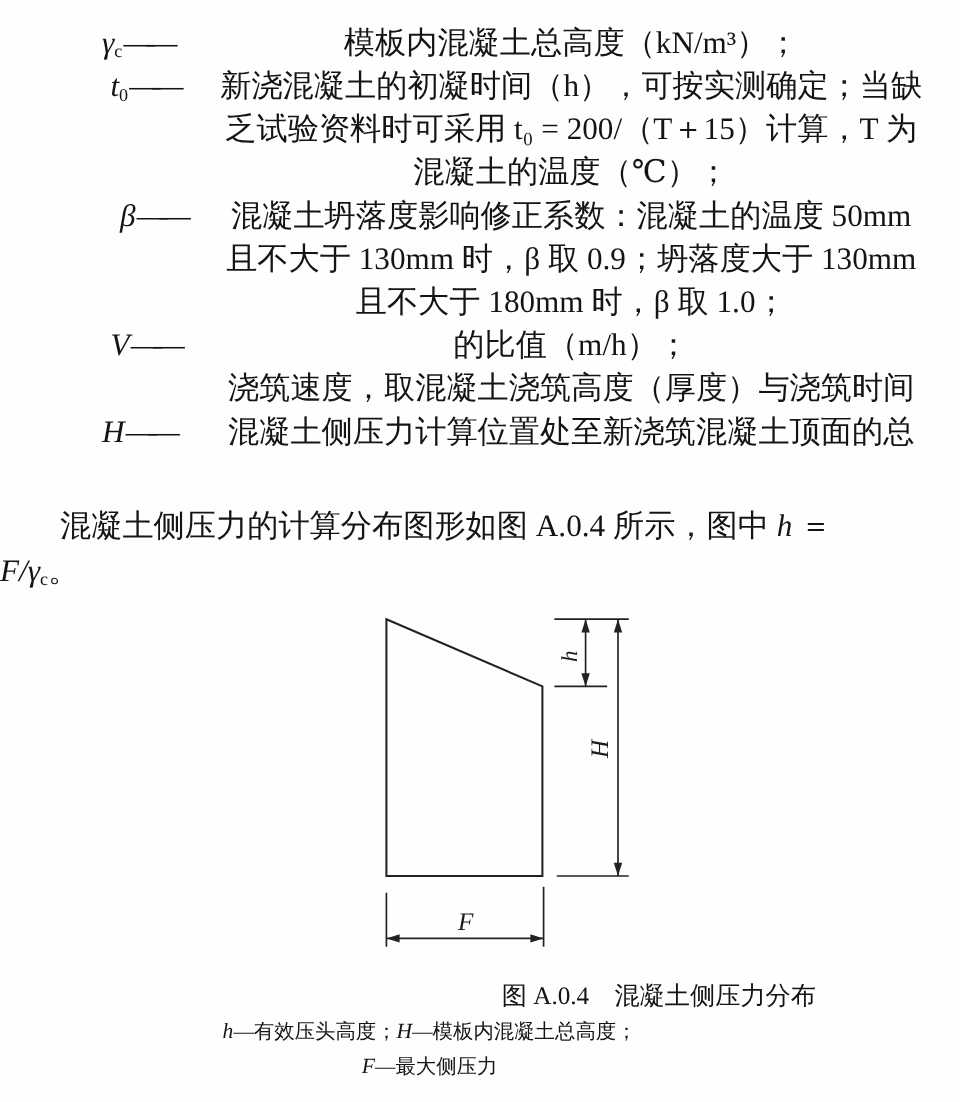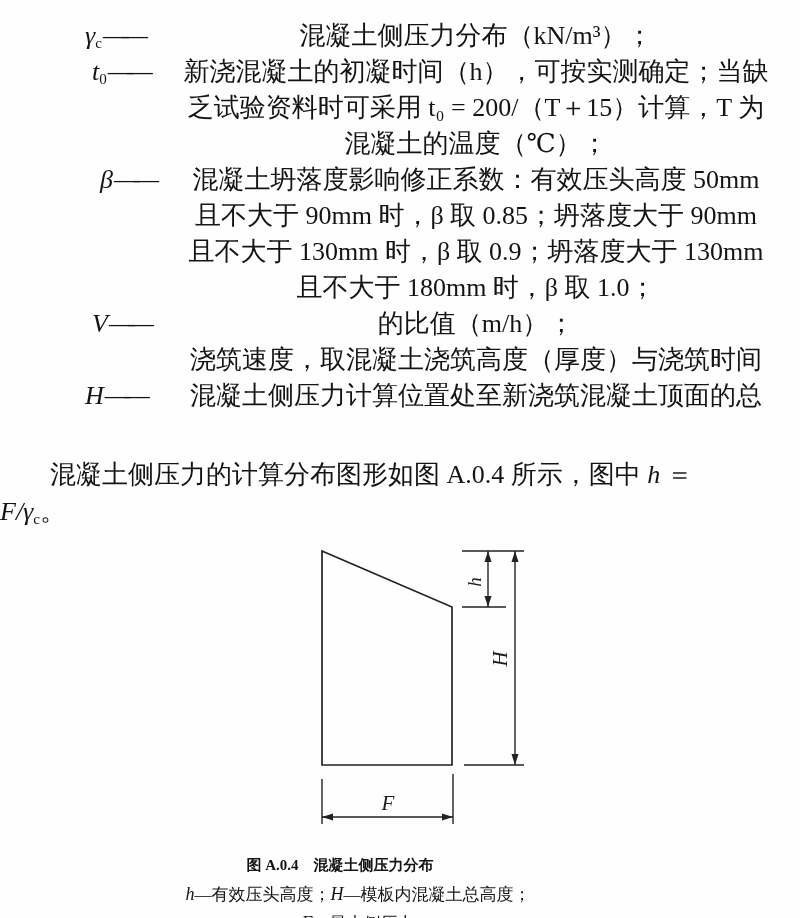--- a/index.html
+++ b/index.html
@@ -26,47 +26,46 @@
   .para{margin:0;font-size:26px;line-height:37px;}
   .para-line{display:block;white-space:nowrap;}
   .para-line.indent{padding-left:50px;margin-top:42px;}
   .para i{font-style:italic;}
   
   .figure-area{position:relative;height:298px;}
   .figure-area svg{position:absolute;left:0;top:0;}
   .dim-label{font-family:"Liberation Serif","DejaVu Serif",serif;font-style:italic;fill:#1c1c1c;}
   
   .captions{width:680px;text-align:center;}
-  .fig-title{font-size:15px;font-weight:bold;line-height:30px;margin-top:14px;white-space:nowrap;}
+  .fig-title{font-size:21px;font-weight:normal;line-height:30px;margin-top:14px;white-space:nowrap;text-align:right;}
   .fig-legend{font-size:17px;line-height:28px;white-space:nowrap;padding-left:36px;}
   .fig-legend i{font-style:italic;font-size:18px;}
 </style>
 </head>
 <body>
 
 <div class="page">
 
   <div class="defs">
 
     <div class="def-item sym1">
       <span class="def-sym"><i>γ</i><sub>c</sub><span class="dash">——</span></span>
-      <div class="def-line">混凝土侧压力分布（kN/m³）；</div>
+      <div class="def-line">模板内混凝土总高度（kN/m³）；</div>
     </div>
 
     <div class="def-item sym2">
       <span class="def-sym"><i>t</i><sub>0</sub><span class="dash">——</span></span>
       <div class="def-line">新浇混凝土的初凝时间（h），可按实测确定；当缺</div>
       <div class="def-line">乏试验资料时可采用 t₀ = 200/（T＋15）计算，T 为</div>
       <div class="def-line">混凝土的温度（℃）；</div>
     </div>
 
     <div class="def-item sym3">
       <span class="def-sym"><i>β</i><sub></sub><span class="dash">——</span></span>
-      <div class="def-line">混凝土坍落度影响修正系数：有效压头高度 50mm</div>
-      <div class="def-line">且不大于 90mm 时，β 取 0.85；坍落度大于 90mm</div>
+      <div class="def-line">混凝土坍落度影响修正系数：混凝土的温度 50mm</div>
       <div class="def-line">且不大于 130mm 时，β 取 0.9；坍落度大于 130mm</div>
       <div class="def-line">且不大于 180mm 时，β 取 1.0；</div>
     </div>
 
     <div class="def-item sym4">
       <span class="def-sym"><i>V</i><sub></sub><span class="dash">——</span></span>
       <div class="def-line">的比值（m/h）；</div>
       <div class="def-line">浇筑速度，取混凝土浇筑高度（厚度）与浇筑时间</div>
     </div>
 

